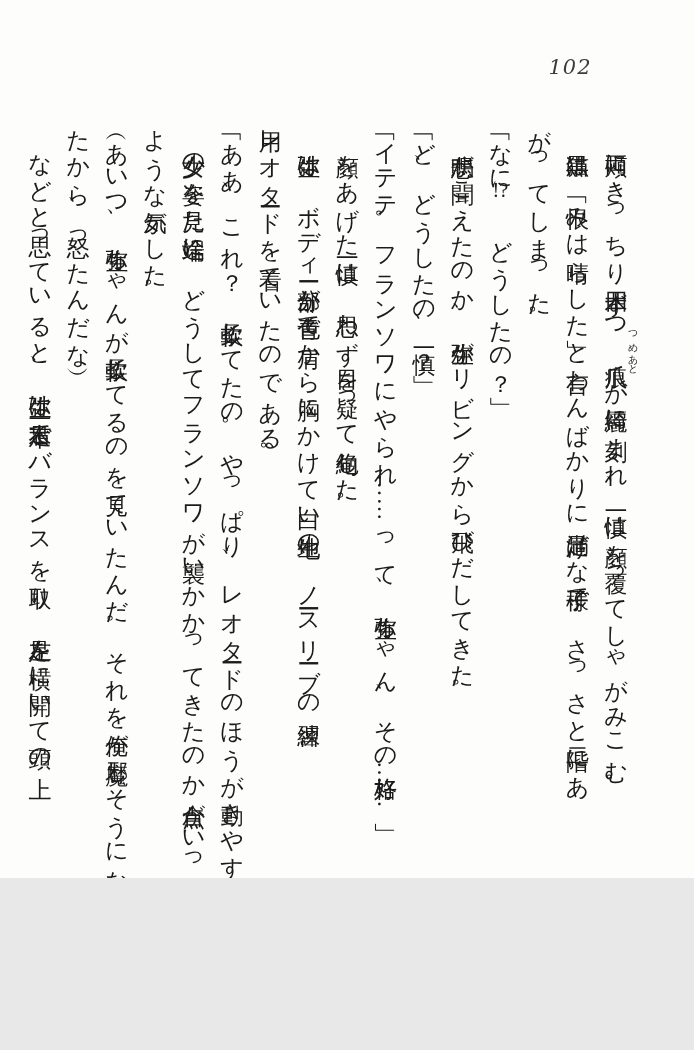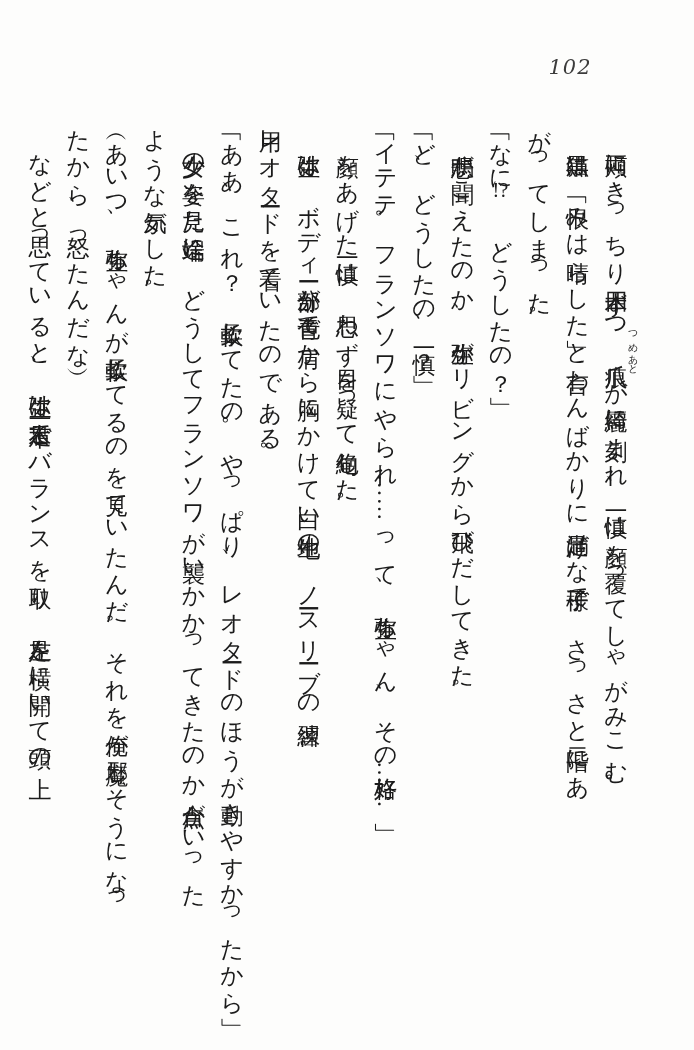--- a/index.html
+++ b/index.html
@@ -3,21 +3,21 @@
 <meta charset="utf-8">
 <style>
   html, body {
     margin: 0;
     padding: 0;
     background: #e8e8e8;
   }
   .page {
     position: relative;
     width: 694px;
-    height: 1050px;
+    height: 878px;
     margin: 0 auto;
     background: #fdfdfc;
     overflow: hidden;
     font-family: "Liberation Serif", "DejaVu Serif", serif;
     color: #1b1b1b;
   }
   .page-number {
     position: absolute;
     top: 55px;
     left: 543px;

